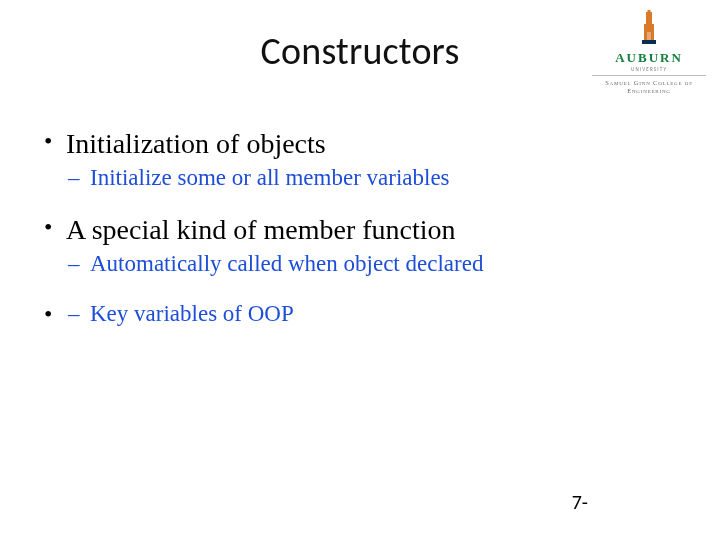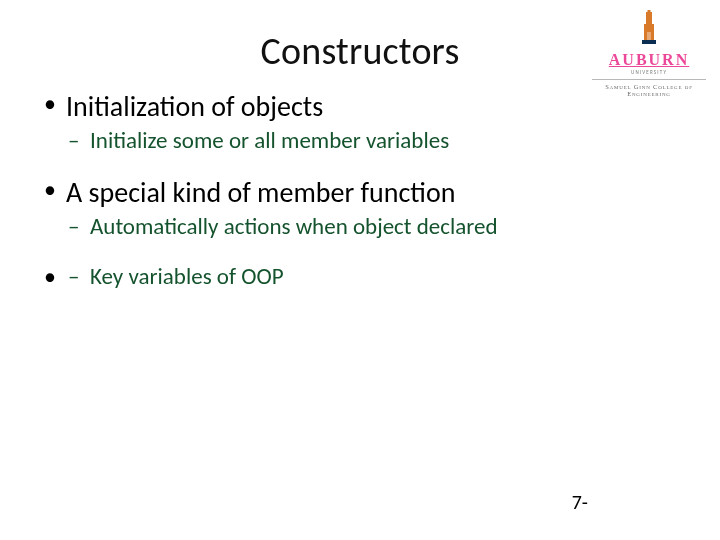--- a/index.html
+++ b/index.html
@@ -14,43 +14,42 @@
   .slide {
     width: 720px;
     height: 540px;
     padding: 28px 34px 20px 34px;
     position: relative;
   }
   .title {
     font-size: 38px;
     font-weight: 400;
     text-align: center;
-    margin-bottom: 15px;
+    margin-bottom: 52px;
     letter-spacing: 0.2px;
     color: #111;
   }
   .logo {
     position: absolute;
     top: 10px;
     right: 12px;
     width: 118px;
     text-align: center;
     line-height: 1.1;
   }
   .logo .tower {
     display: inline-block;
     margin-bottom: 3px;
   }
   .logo .uni {
     font-family: Georgia, "Times New Roman", serif;
-    font-size: 16px;
+    font-size: 13px;
     letter-spacing: 2px;
-    color: #ec4899;
+    color: #15803d;
     font-weight: 600;
-    text-decoration: underline;
   }
   .logo .sub1 {
     font-size: 5px;
     letter-spacing: 1.2px;
     color: #7a7a7a;
     margin-top: 2px;
   }
   .logo .divider {
     border-top: 1px solid #b8b8b8;
     margin: 3px 2px;
@@ -60,20 +59,21 @@
     font-variant: small-caps;
     font-size: 6.5px;
     letter-spacing: 0.8px;
     color: #6a6a6a;
   }
   .content {
     margin-left: 4px;
   }
   ul.level1 {
     list-style: none;
+    font-family: Liberation Serif, serif;
   }
   ul.level1 > li {
     font-size: 28px;
     color: #000;
     margin-bottom: 20px;
     position: relative;
     padding-left: 28px;
     line-height: 1.25;
   }
   ul.level1 > li::before {
@@ -83,21 +83,21 @@
     top: 0;
     font-size: 24px;
     color: #000;
   }
   ul.level2 {
     list-style: none;
     margin-top: 2px;
   }
   ul.level2 > li {
     font-size: 23px;
-    color: #14532d;
+    color: #1d4ed8;
     position: relative;
     padding-left: 24px;
     line-height: 1.28;
   }
   ul.level2 > li::before {
     content: "–";
     position: absolute;
     left: 2px;
     top: 0;
     font-size: 23px;
@@ -137,21 +137,21 @@
     <ul class="level1">
       <li>
         <span>Initialization of objects</span>
         <ul class="level2">
           <li><span>Initialize some or all member variables</span></li>
         </ul>
       </li>
       <li>
         <span>A special kind of member function</span>
         <ul class="level2">
-          <li><span>Automatically actions when object declared</span></li>
+          <li><span>Automatically called when object declared</span></li>
         </ul>
       </li>
       <li>
         <ul class="level2">
           <li><span>Key variables of OOP</span></li>
         </ul>
       </li>
     </ul>
   </div>
 

